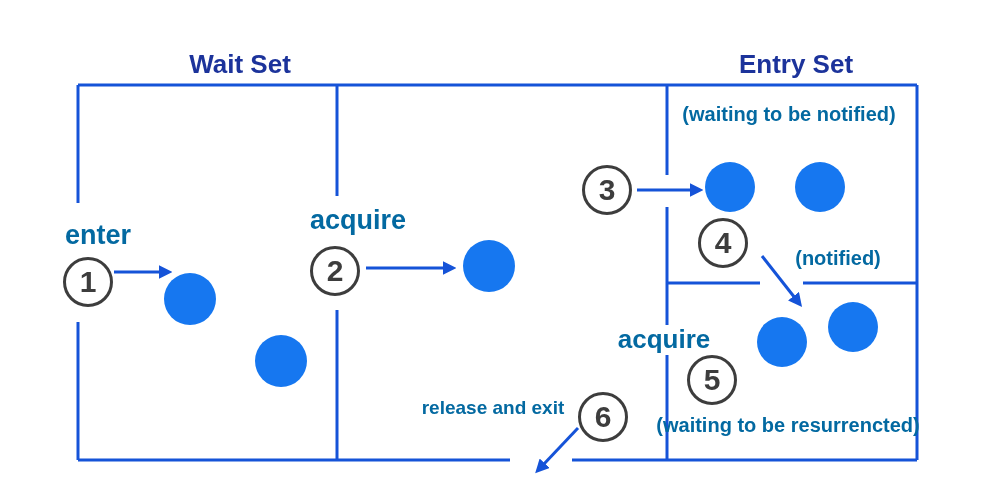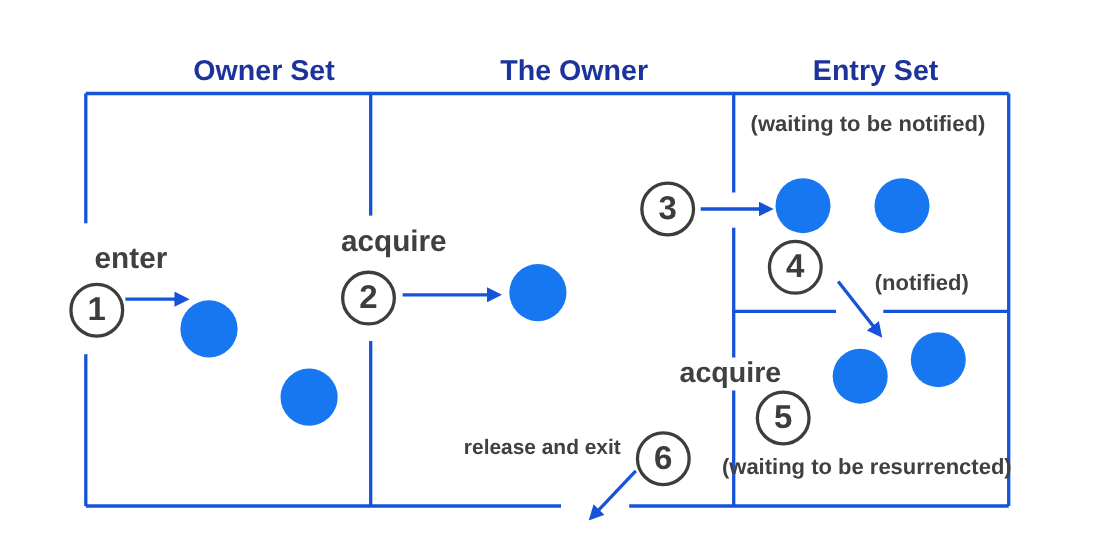--- a/index.html
+++ b/index.html
@@ -7,21 +7,21 @@
     position:relative;width:1000px;height:500px;background:#ffffff;overflow:hidden;
     font-family:"Liberation Sans", sans-serif;
   }
   #lines{position:absolute;left:0;top:0;}
   .hdr{
     position:absolute;transform:translate(-50%,-50%);
     font-size:26px;font-weight:bold;color:#1c339b;white-space:nowrap;
   }
   .green{
     position:absolute;transform:translate(-50%,-50%);
-    font-weight:bold;color:#404040;white-space:nowrap;
+    font-weight:bold;color:#0369a1;white-space:nowrap;
   }
   .g-big{font-size:27px;}
   .g-mid{font-size:26px;}
   .g-sm{font-size:20px;}
   .g-xs{font-size:19px;}
   .step{
     position:absolute;width:50px;height:50px;box-sizing:border-box;
     border:3px solid #3d3d3d;border-radius:50%;background:#ffffff;
     display:flex;align-items:center;justify-content:center;
     font-size:30px;font-weight:bold;color:#3d3d3d;
@@ -58,25 +58,24 @@
       <line x1="572" y1="460" x2="917" y2="460"></line>
 
       <line x1="114" y1="272" x2="161" y2="272" marker-end="url(#ah)"></line>
       <line x1="366" y1="268" x2="445" y2="268" marker-end="url(#ah)"></line>
       <line x1="637" y1="190" x2="692" y2="190" marker-end="url(#ah)"></line>
       <line x1="762" y1="256" x2="795" y2="298" marker-end="url(#ah)"></line>
       <line x1="578" y1="428" x2="543" y2="465" marker-end="url(#ah)"></line>
     </g>
   </svg>
 
-  <div class="hdr" style="left:240px;top:64px;">Owner Set</div>
-  <div class="hdr" style="left:522px;top:64px;">The Owner</div>
+  <div class="hdr" style="left:240px;top:64px;">Wait Set</div>
   <div class="hdr" style="left:796px;top:64px;">Entry Set</div>
 
-  <div class="green g-big" style="left:98px;top:235px;margin-left:21px;">enter</div>
+  <div class="green g-big" style="left:98px;top:235px;">enter</div>
   <div class="green g-big" style="left:358px;top:220px;">acquire</div>
   <div class="green g-sm" style="left:789px;top:114px;">(waiting to be notified)</div>
   <div class="green g-sm" style="left:838px;top:258px;text-align:center;">(notified)</div>
   <div class="green g-mid" style="left:664px;top:339px;">acquire</div>
   <div class="green g-xs" style="left:493px;top:408px;">release and exit</div>
   <div class="green g-sm" style="left:788px;top:425px;">(waiting to be resurrencted)</div>
 
   <div class="step" style="left:63px;top:257px;">1</div>
   <div class="step" style="left:310px;top:246px;">2</div>
   <div class="step" style="left:582px;top:165px;">3</div>

